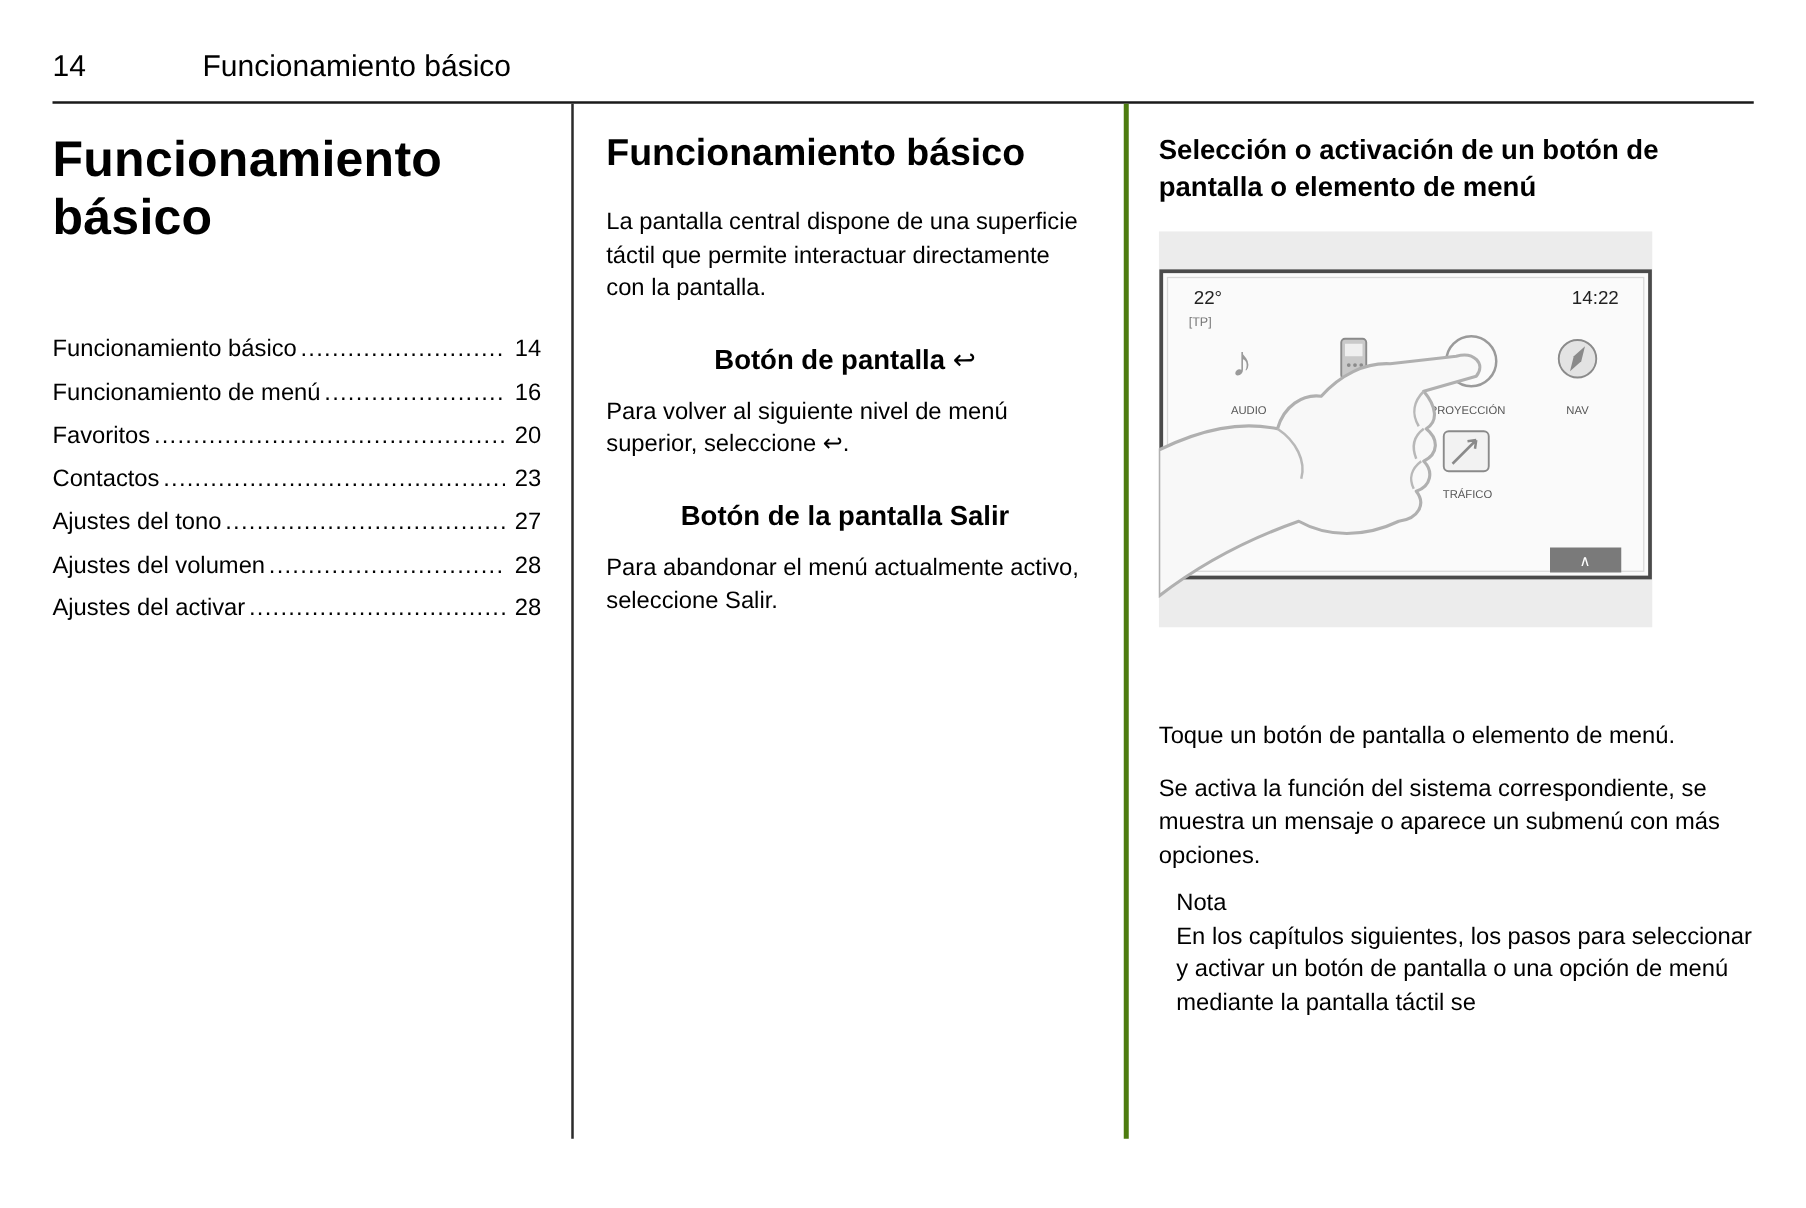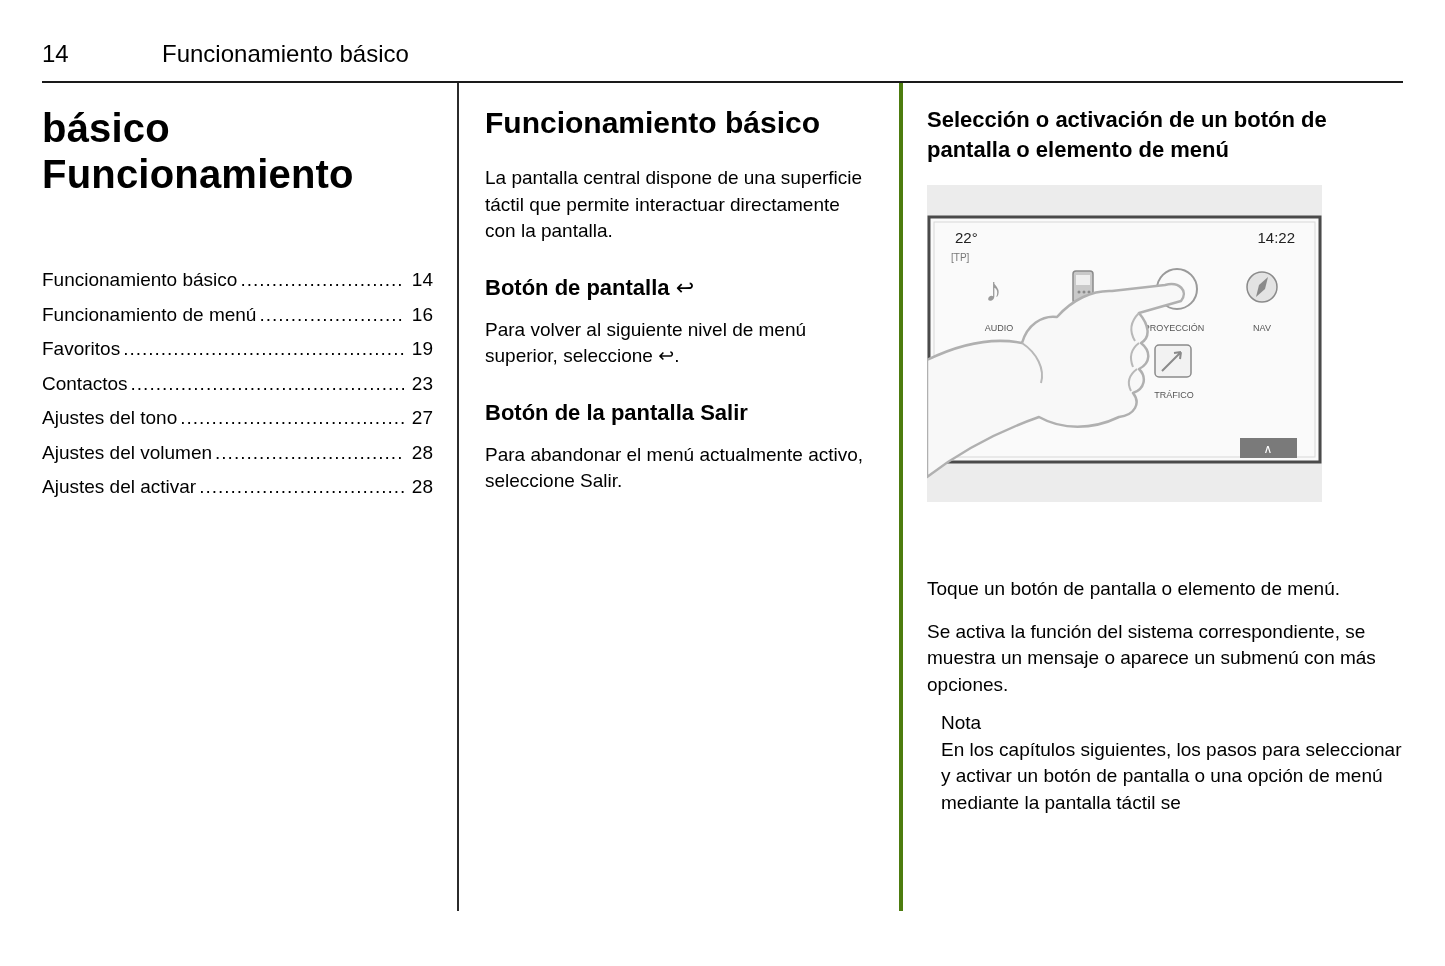--- a/index.html
+++ b/index.html
@@ -75,20 +75,21 @@
   
   .section-heading {
     font-size: 30px;
     font-weight: bold;
     line-height: 36px;
   }
   .sub-heading {
     font-size: 22px;
     font-weight: bold;
     margin-top: 30px;
+    text-align: center;
   }
   .sub-heading .inline-icon { font-weight: normal; font-size: 22px; }
   .body-para {
     font-size: 19px;
     line-height: 26.5px;
     margin-top: 16px;
   }
   .col3 .section-heading-sm {
     font-size: 22px;
     font-weight: bold;
@@ -114,39 +115,39 @@
   <div class="running-header">
     <div class="pagenum">14</div>
     <div>Funcionamiento básico</div>
   </div>
   <div class="header-rule"></div>
 
   <div class="columns">
 
     <div class="col col1">
       <div class="chapter-title">
+        <div>Funcionamiento</div>
         <div>básico</div>
-        <div>Funcionamiento</div>
       </div>
 
       <div class="toc">
         <div class="toc-row">
           <span>Funcionamiento básico</span>
           <span class="toc-leader"></span>
           <span class="toc-page">14</span>
         </div>
         <div class="toc-row">
           <span>Funcionamiento de menú</span>
           <span class="toc-leader"></span>
           <span class="toc-page">16</span>
         </div>
         <div class="toc-row">
           <span>Favoritos</span>
           <span class="toc-leader"></span>
-          <span class="toc-page">19</span>
+          <span class="toc-page">20</span>
         </div>
         <div class="toc-row">
           <span>Contactos</span>
           <span class="toc-leader"></span>
           <span class="toc-page">23</span>
         </div>
         <div class="toc-row">
           <span>Ajustes del tono</span>
           <span class="toc-leader"></span>
           <span class="toc-page">27</span>

